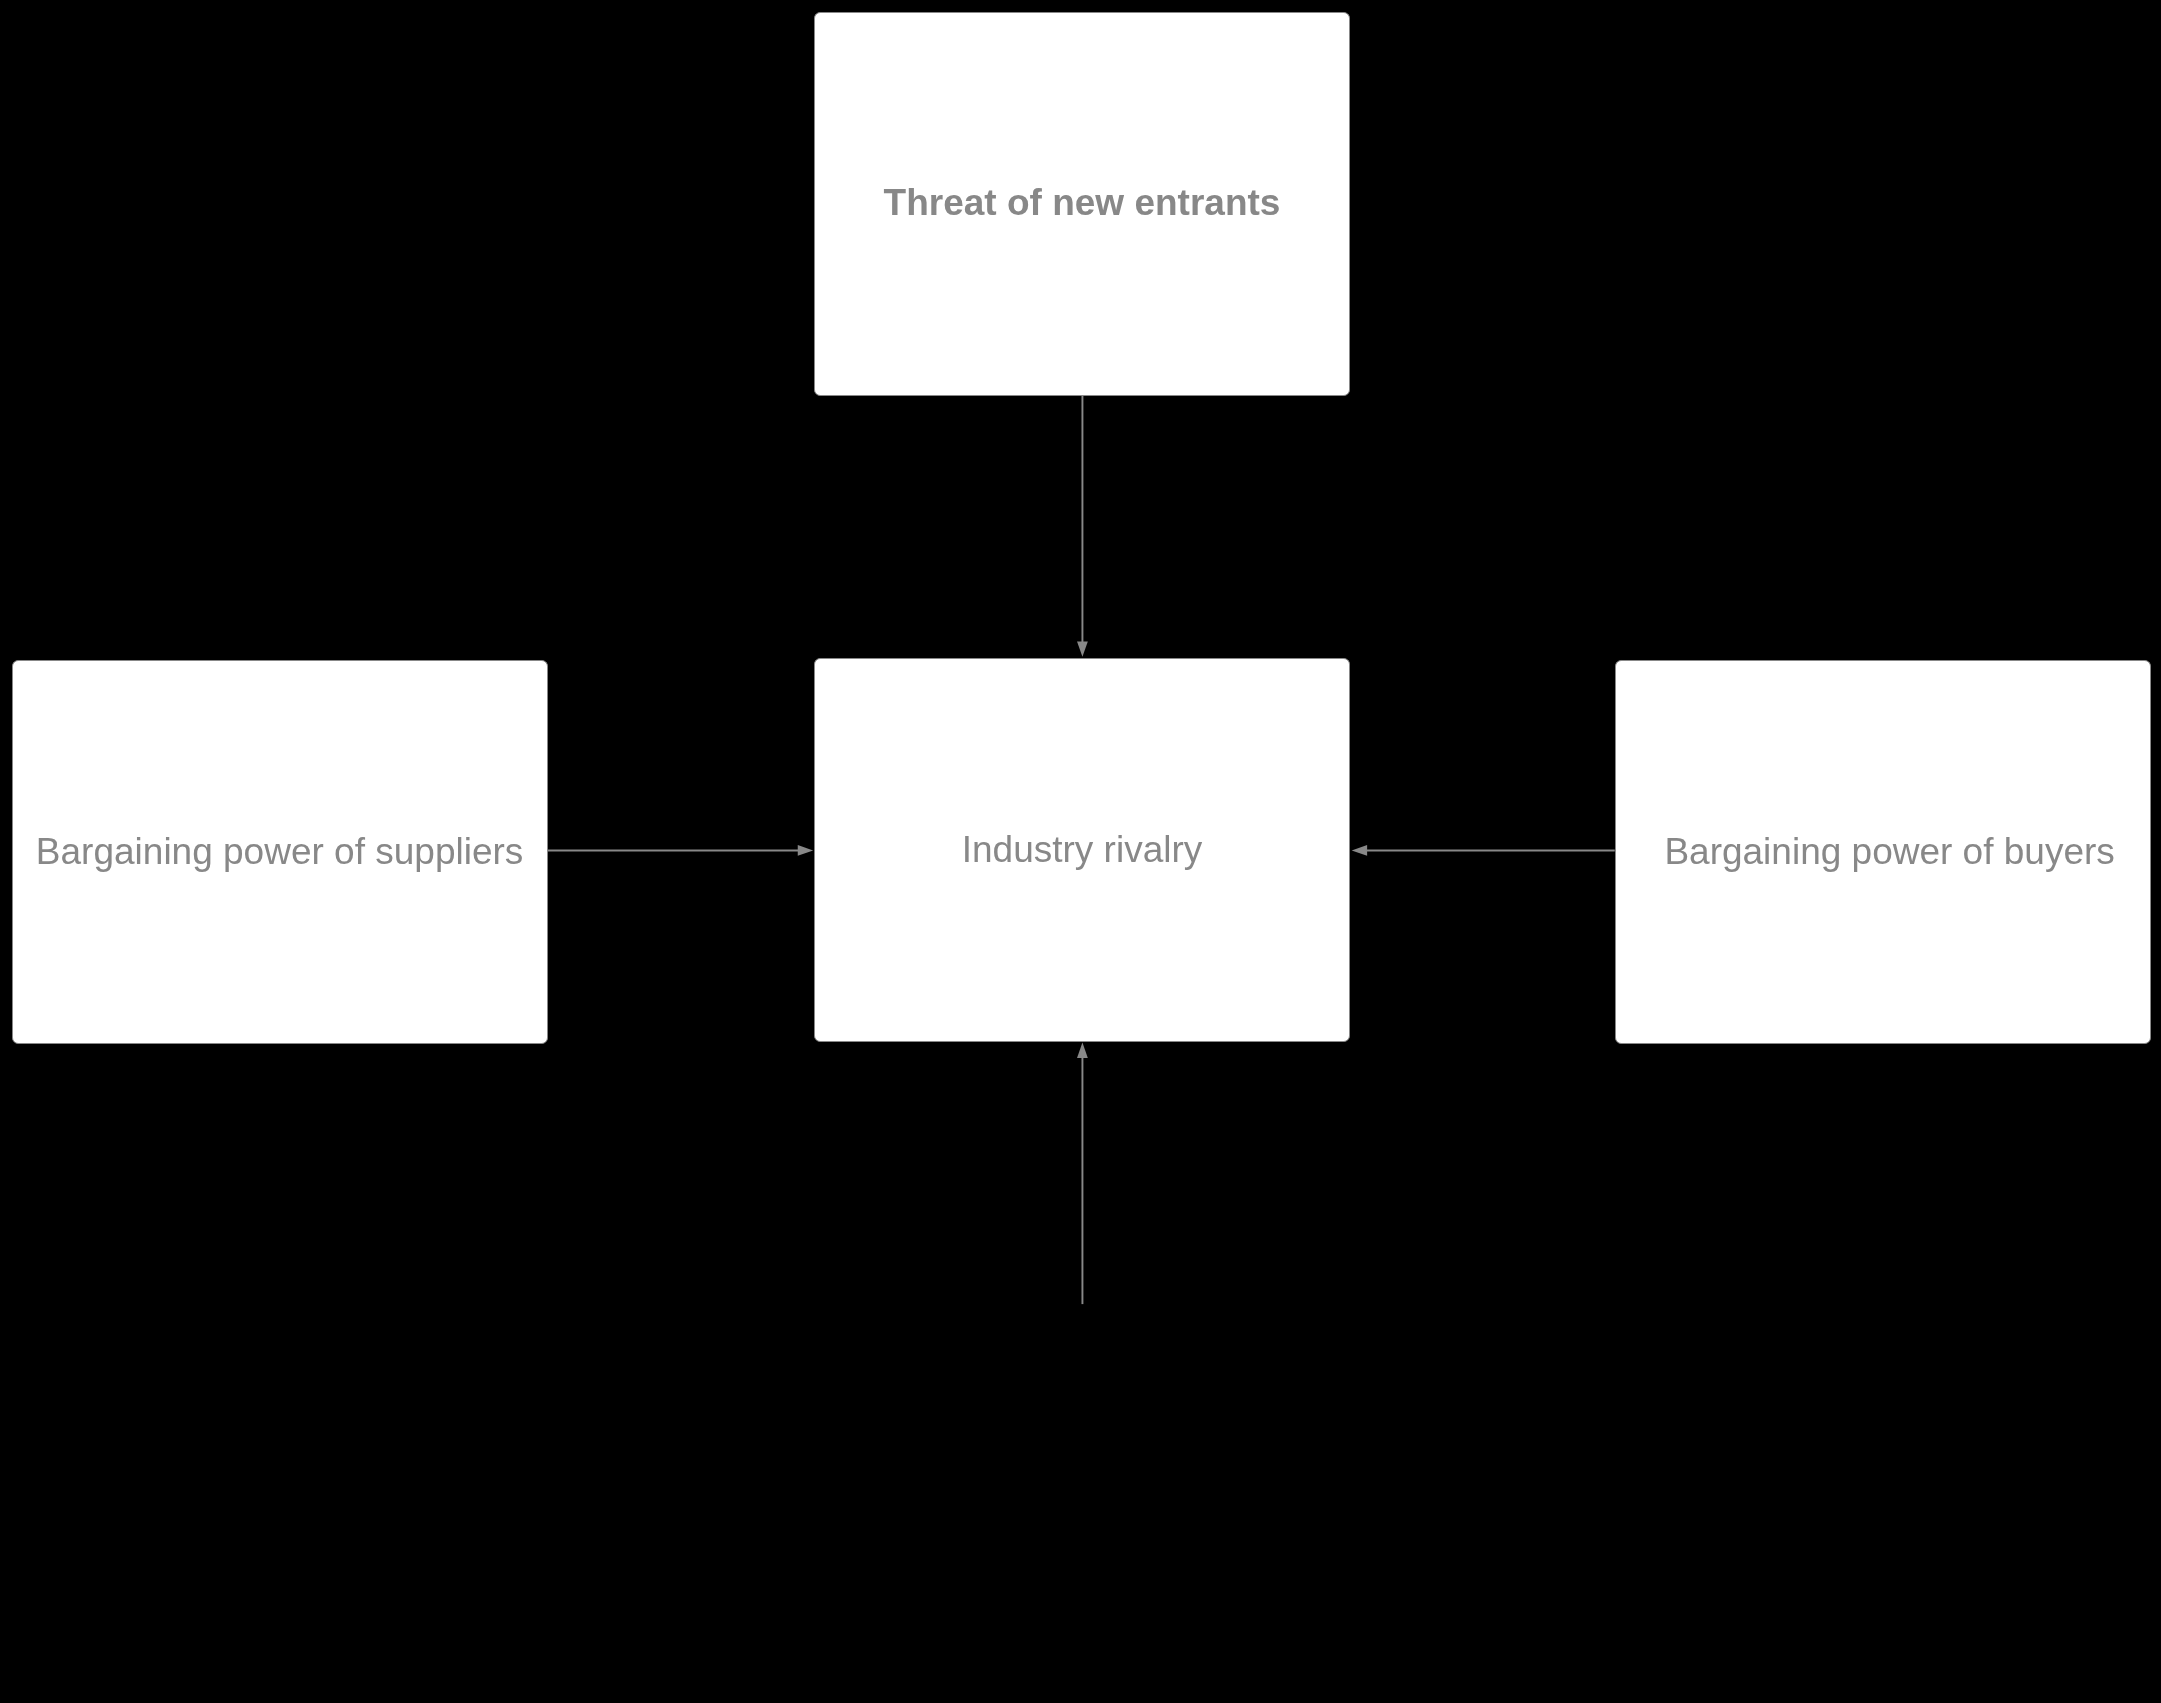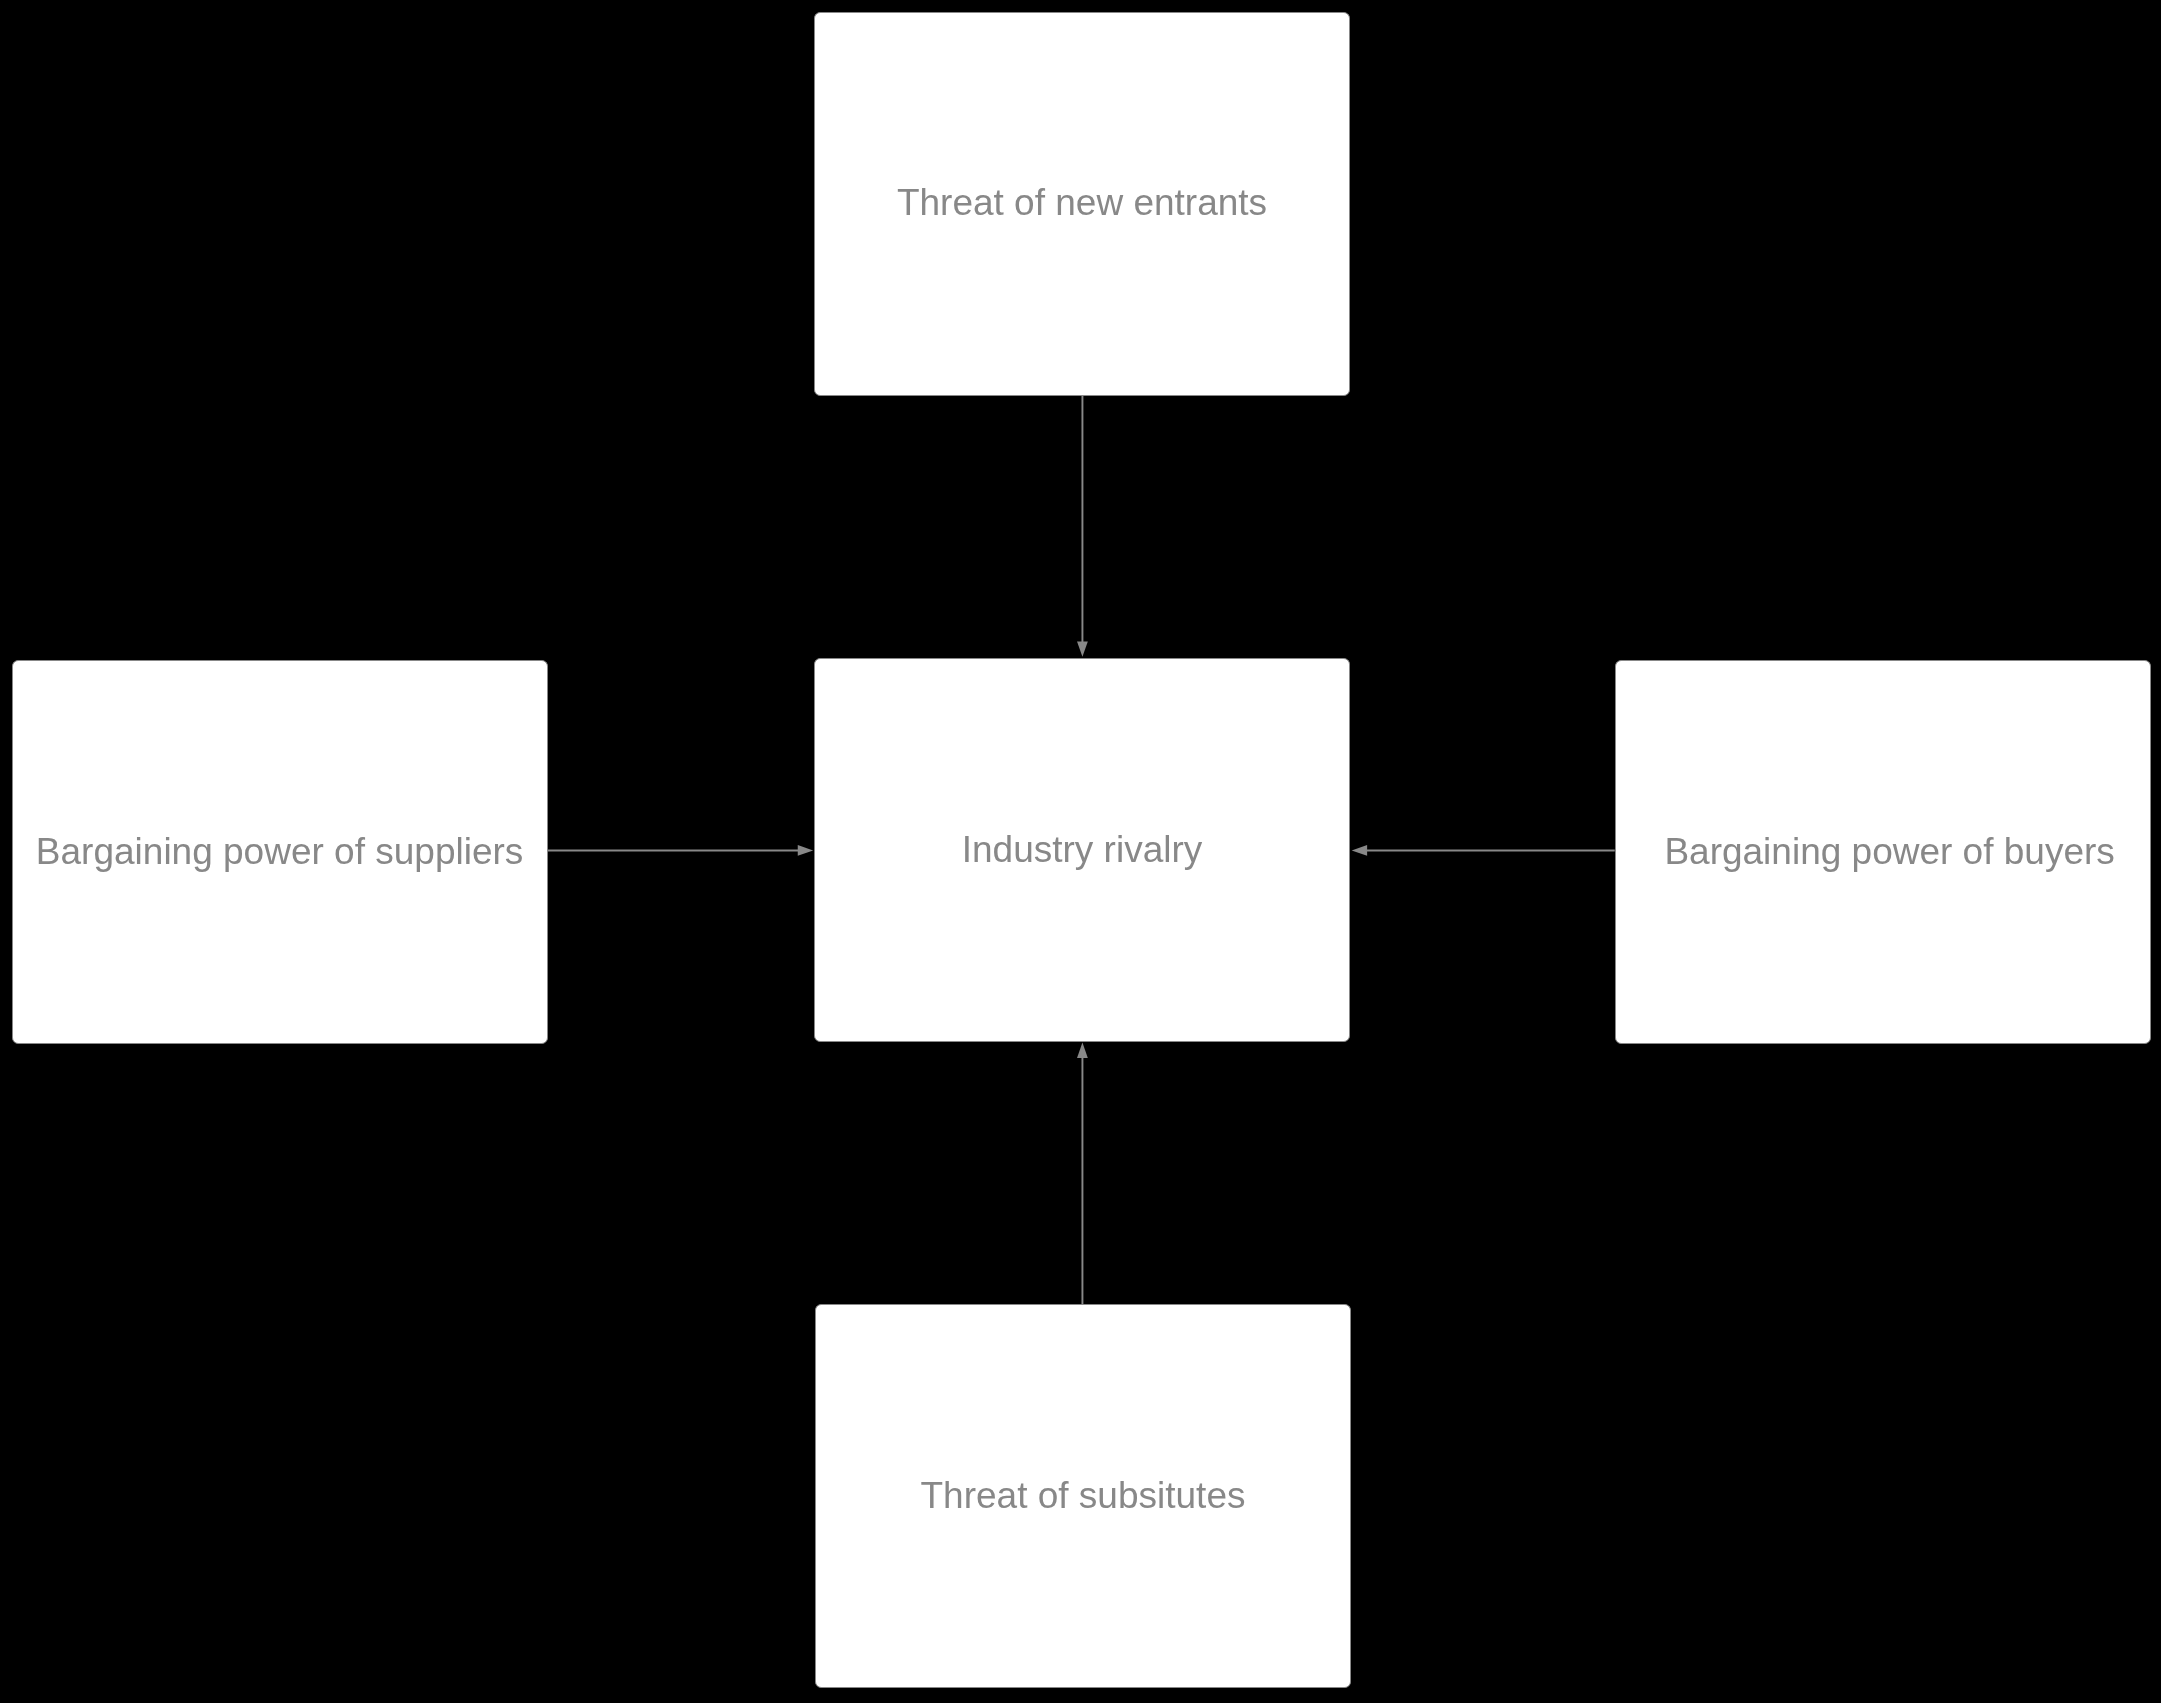--- a/index.html
+++ b/index.html
@@ -28,21 +28,21 @@
     justify-content: center;
     padding: 0 10.8px;
   }
   .node .label {
     color: var(--text-color, #888888);
     font-size: 37px;
     line-height: 1.25;
     text-align: center;
     white-space: nowrap;
   }
-  .node-new-entrants { left: 814px; top: 11.6px;   }
+  .node-new-entrants { left: 814px; top: 11.6px; font-weight: bold;   }
   .node-suppliers    { left: 11.6px;   top: 660px;  }
   .node-rivalry      { left: 814px; top: 658px;  }
   .node-buyers       { left: 1615px; top: 660px; padding-left: 24px;  }
   .node-substitutes  { left: 815px; top: 1304px; }
   svg.connectors {
     position: absolute;
     left: 0;
     top: 0;
     width: 2161px;
     height: 1704px;
@@ -94,18 +94,15 @@
   </div>
 
   <div class="node node-suppliers">
     <span class="label">Bargaining power of suppliers</span>
   </div>
 
   <div class="node node-buyers">
     <span class="label">Bargaining power of buyers</span>
   </div>
 
-  <div class="node node-substitutes">
-    <span class="label">Threat of subsitutes</span>
-  </div>
 
 </div>
 
 
 </body></html>

